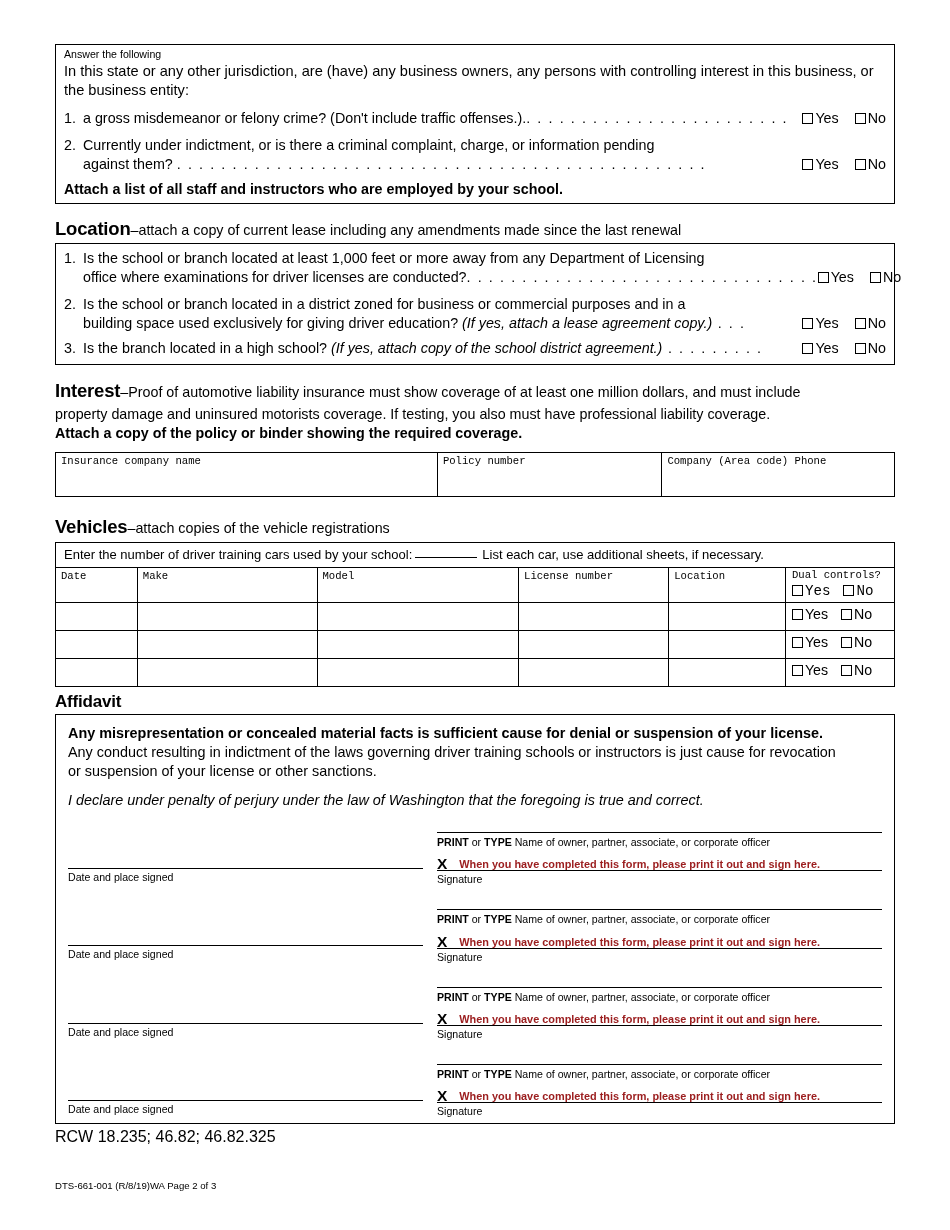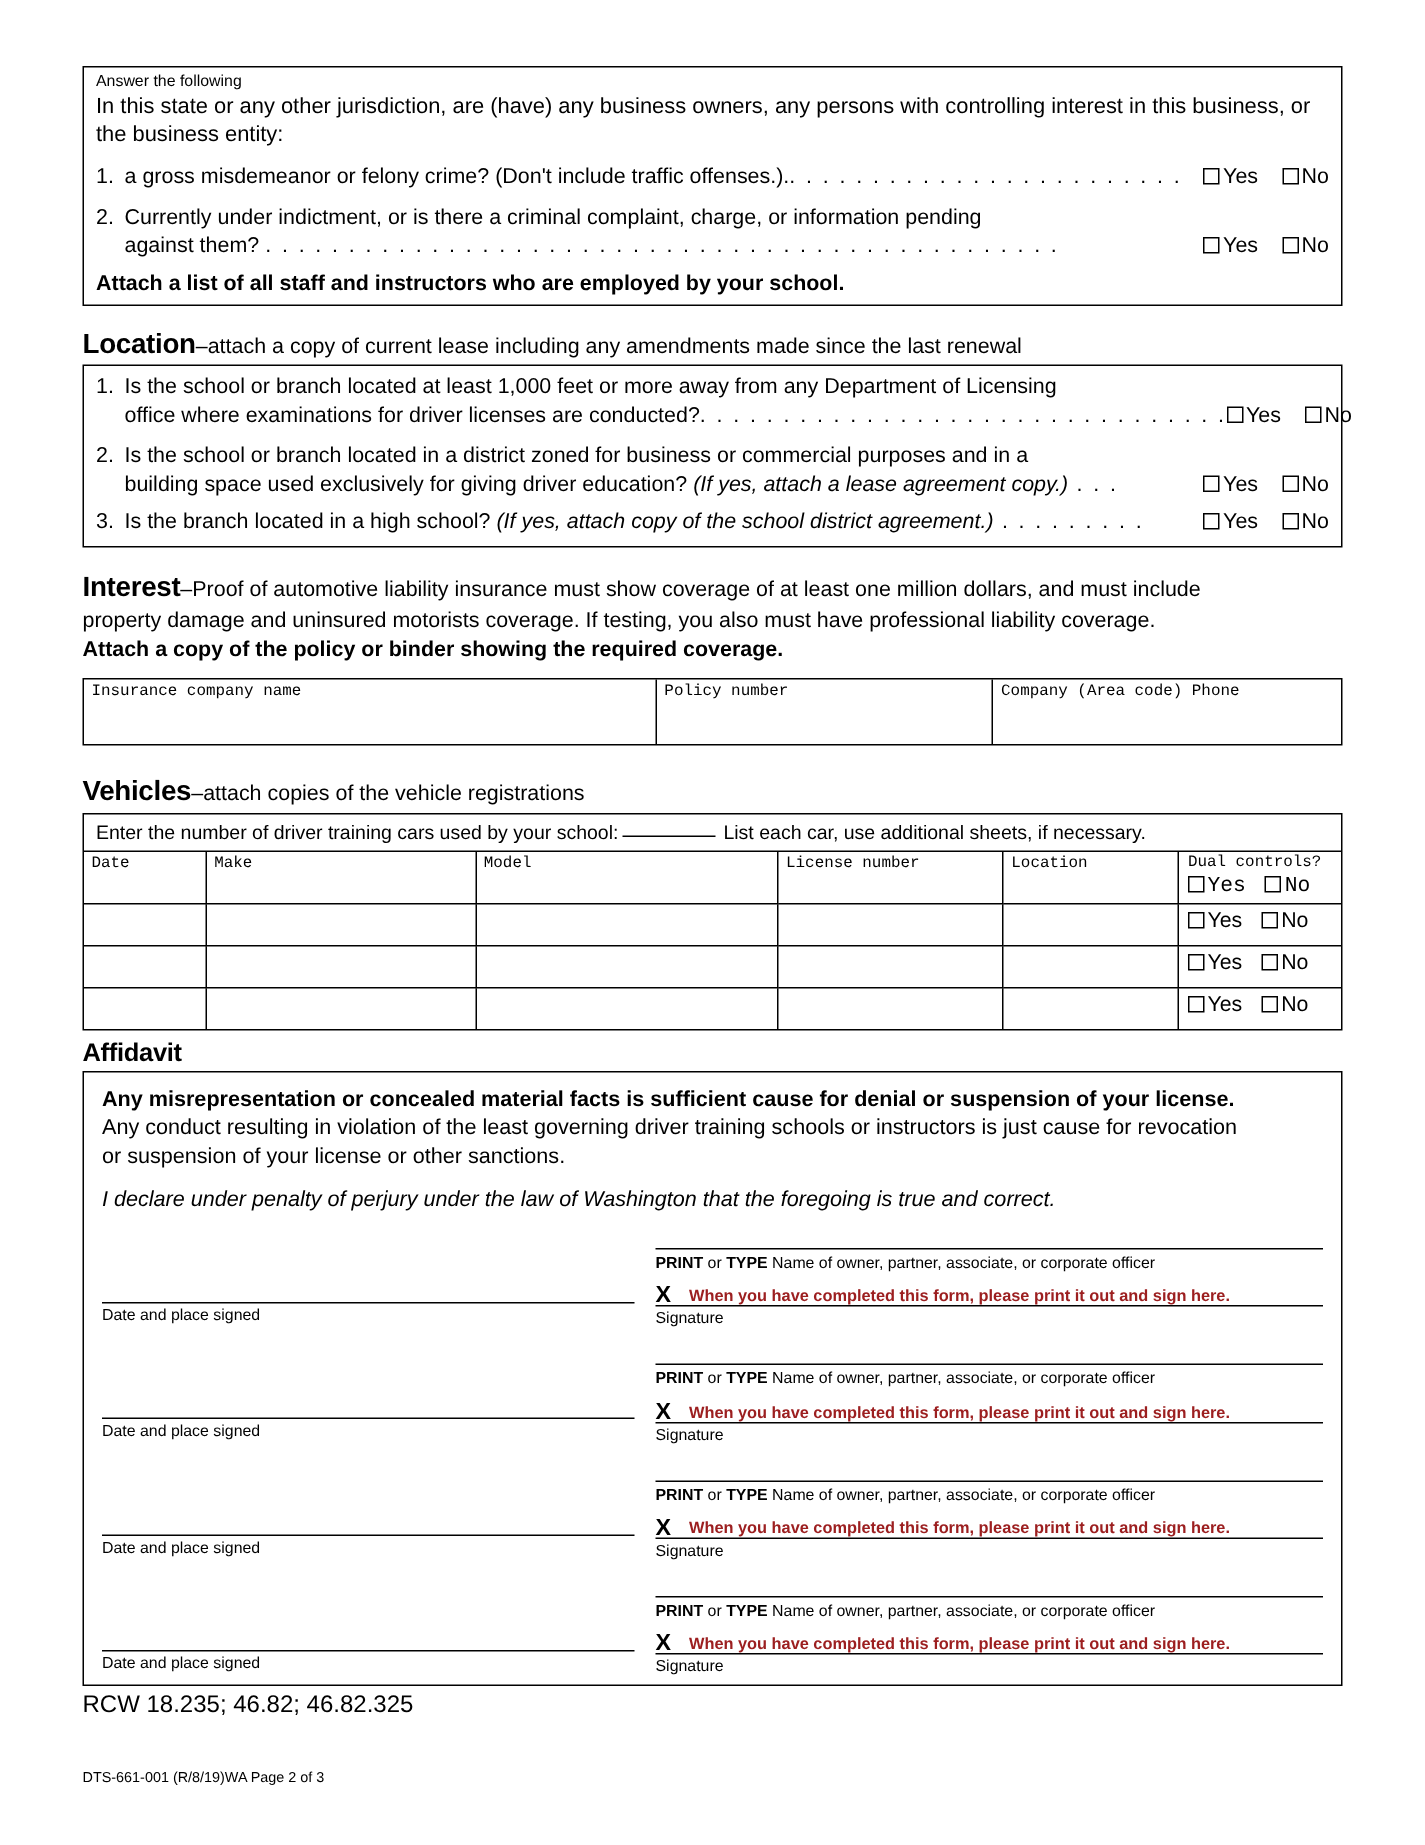--- a/index.html
+++ b/index.html
@@ -260,21 +260,21 @@
         </td>
       </tr>
     </tbody>
         </table>
   </div>
 
   <div class="sec-head" style="margin-top:5px;font-size:17px;">Affidavit</div>
 
   <div class="aff-box">
     <div class="aff-p bold">Any misrepresentation or concealed material facts is sufficient cause for denial or suspension of your license.</div>
-    <div class="aff-p">Any conduct resulting in violation of the least governing driver training schools or instructors is just cause for revocation</div>
+    <div class="aff-p">Any conduct resulting in indictment of the laws governing driver training schools or instructors is just cause for revocation</div>
     <div class="aff-p">or suspension of your license or other sanctions.</div>
     <div class="aff-it">I declare under penalty of perjury under the law of Washington that the foregoing is true and correct.</div>
 
     <div class="sigblock" style="margin-top:22px;">
       <div class="sig-left">
         <div style="height:36px;"></div>
         <div class="rule"></div>
         <div class="cap" style="margin-top:2px;">Date and place signed</div>
       </div>
       <div class="sig-right">

